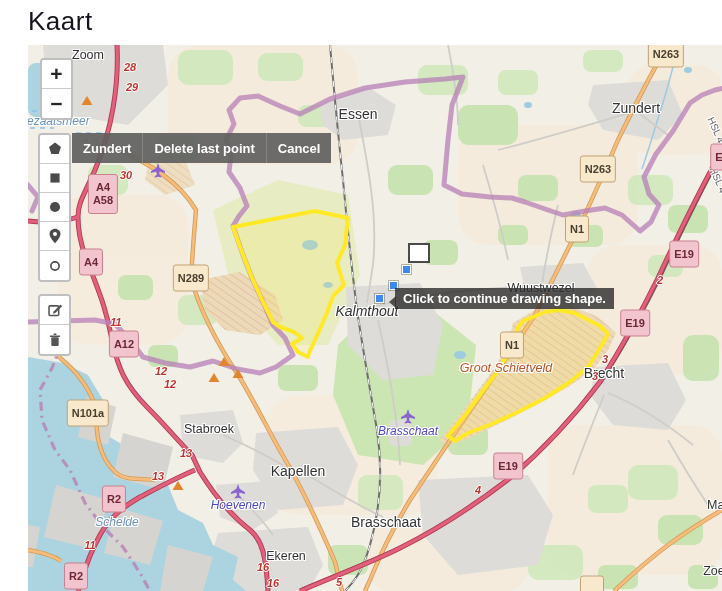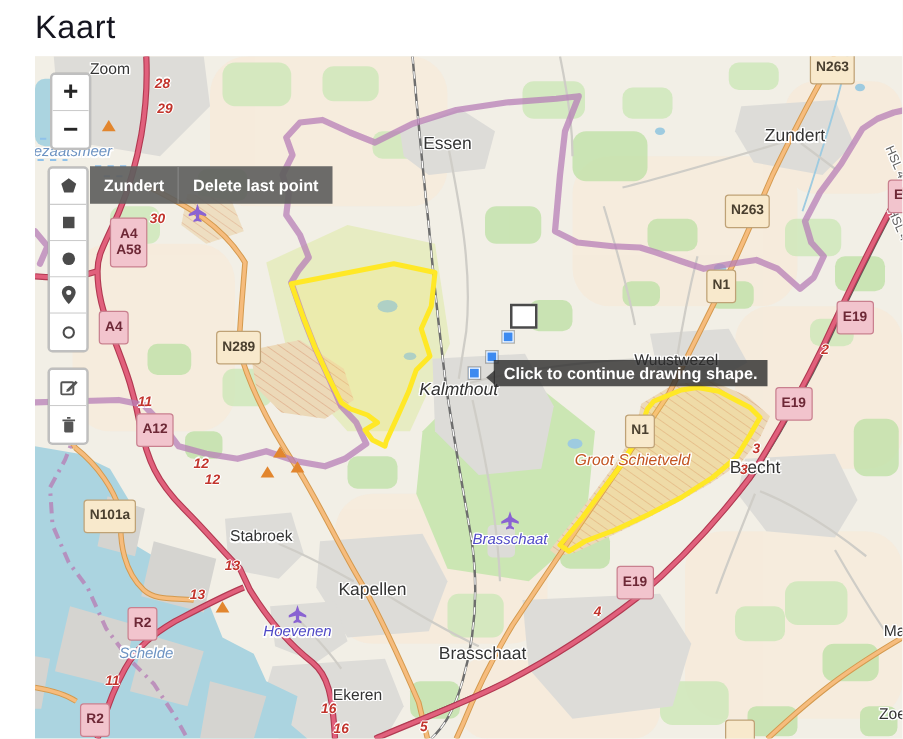--- a/index.html
+++ b/index.html
@@ -408,16 +408,17 @@
             <line x1="6.5" y1="8" x2="17.5" y2="8" stroke="#555" stroke-width="1.6"></line>
             <line x1="10.5" y1="5.8" x2="13.5" y2="5.8" stroke="#555" stroke-width="1.6"></line>
             </svg>
         </span>
       </div>
     </div>
 
     <div id="actions">
       <div class="abtn">Zundert</div>
       <div class="abtn">Delete last point</div>
+      <div class="abtn">Cancel</div>
     </div>
 
   </div>
 </div>
 
 </body></html>

